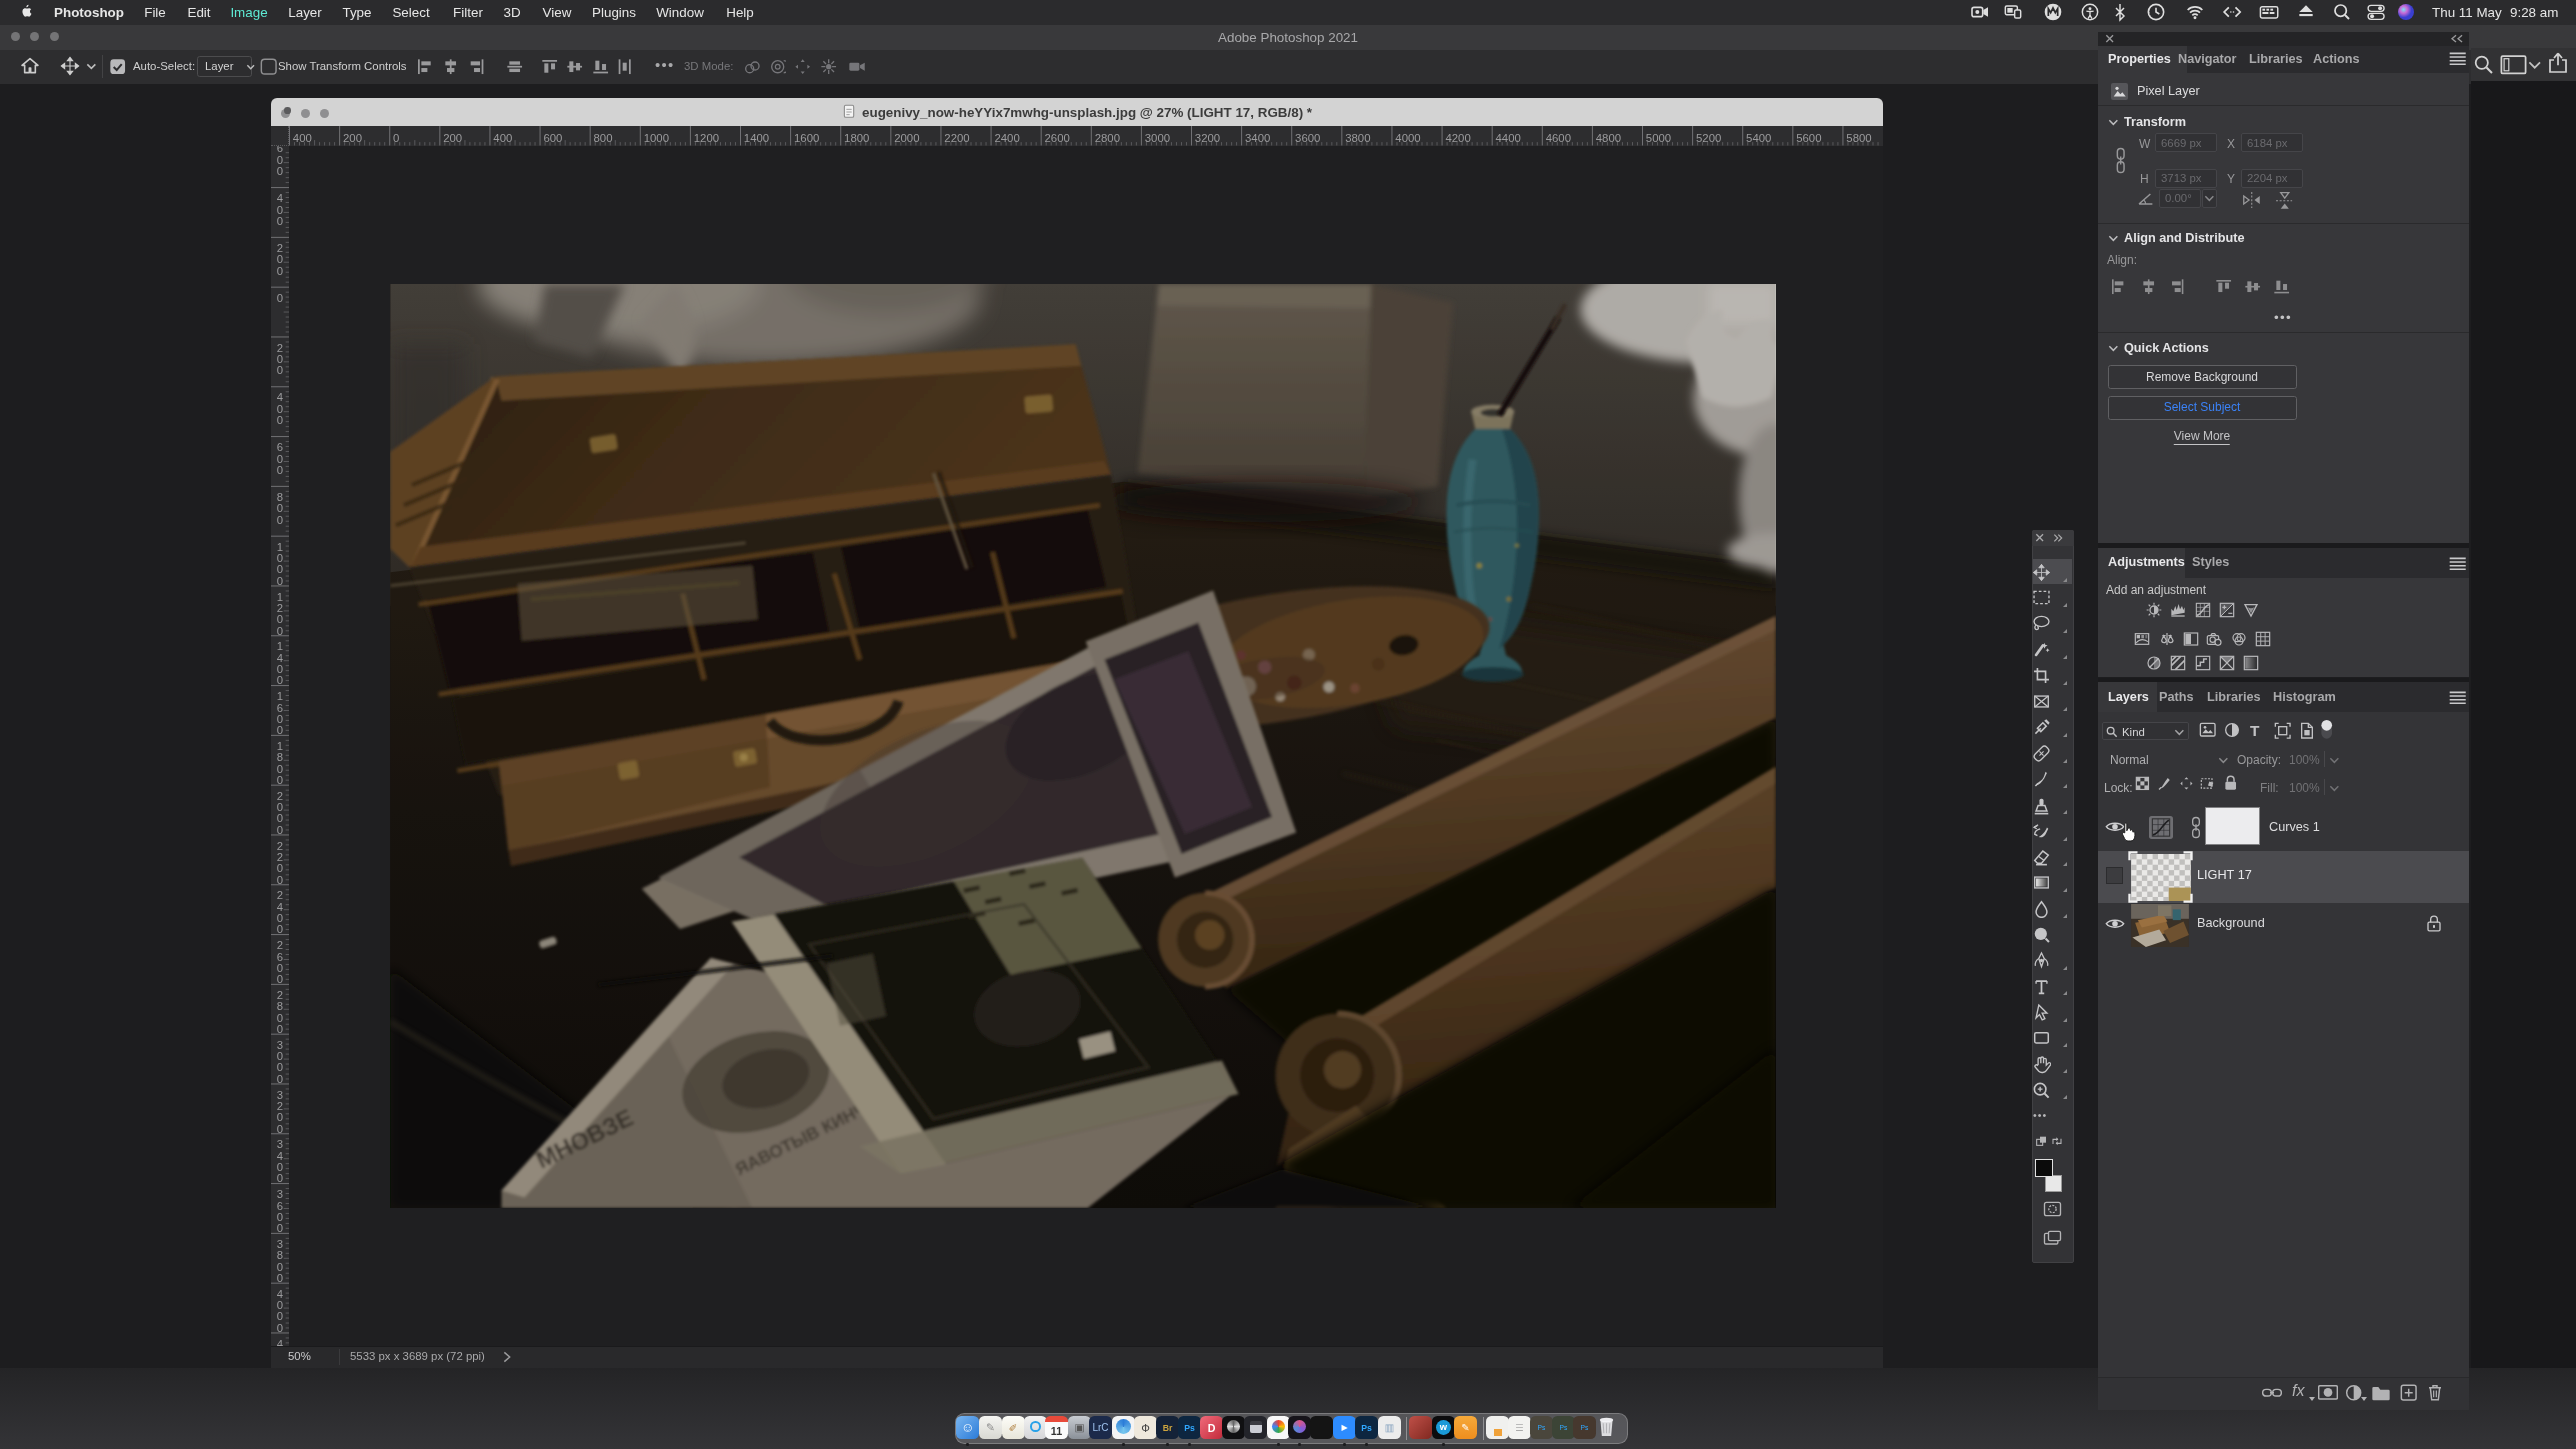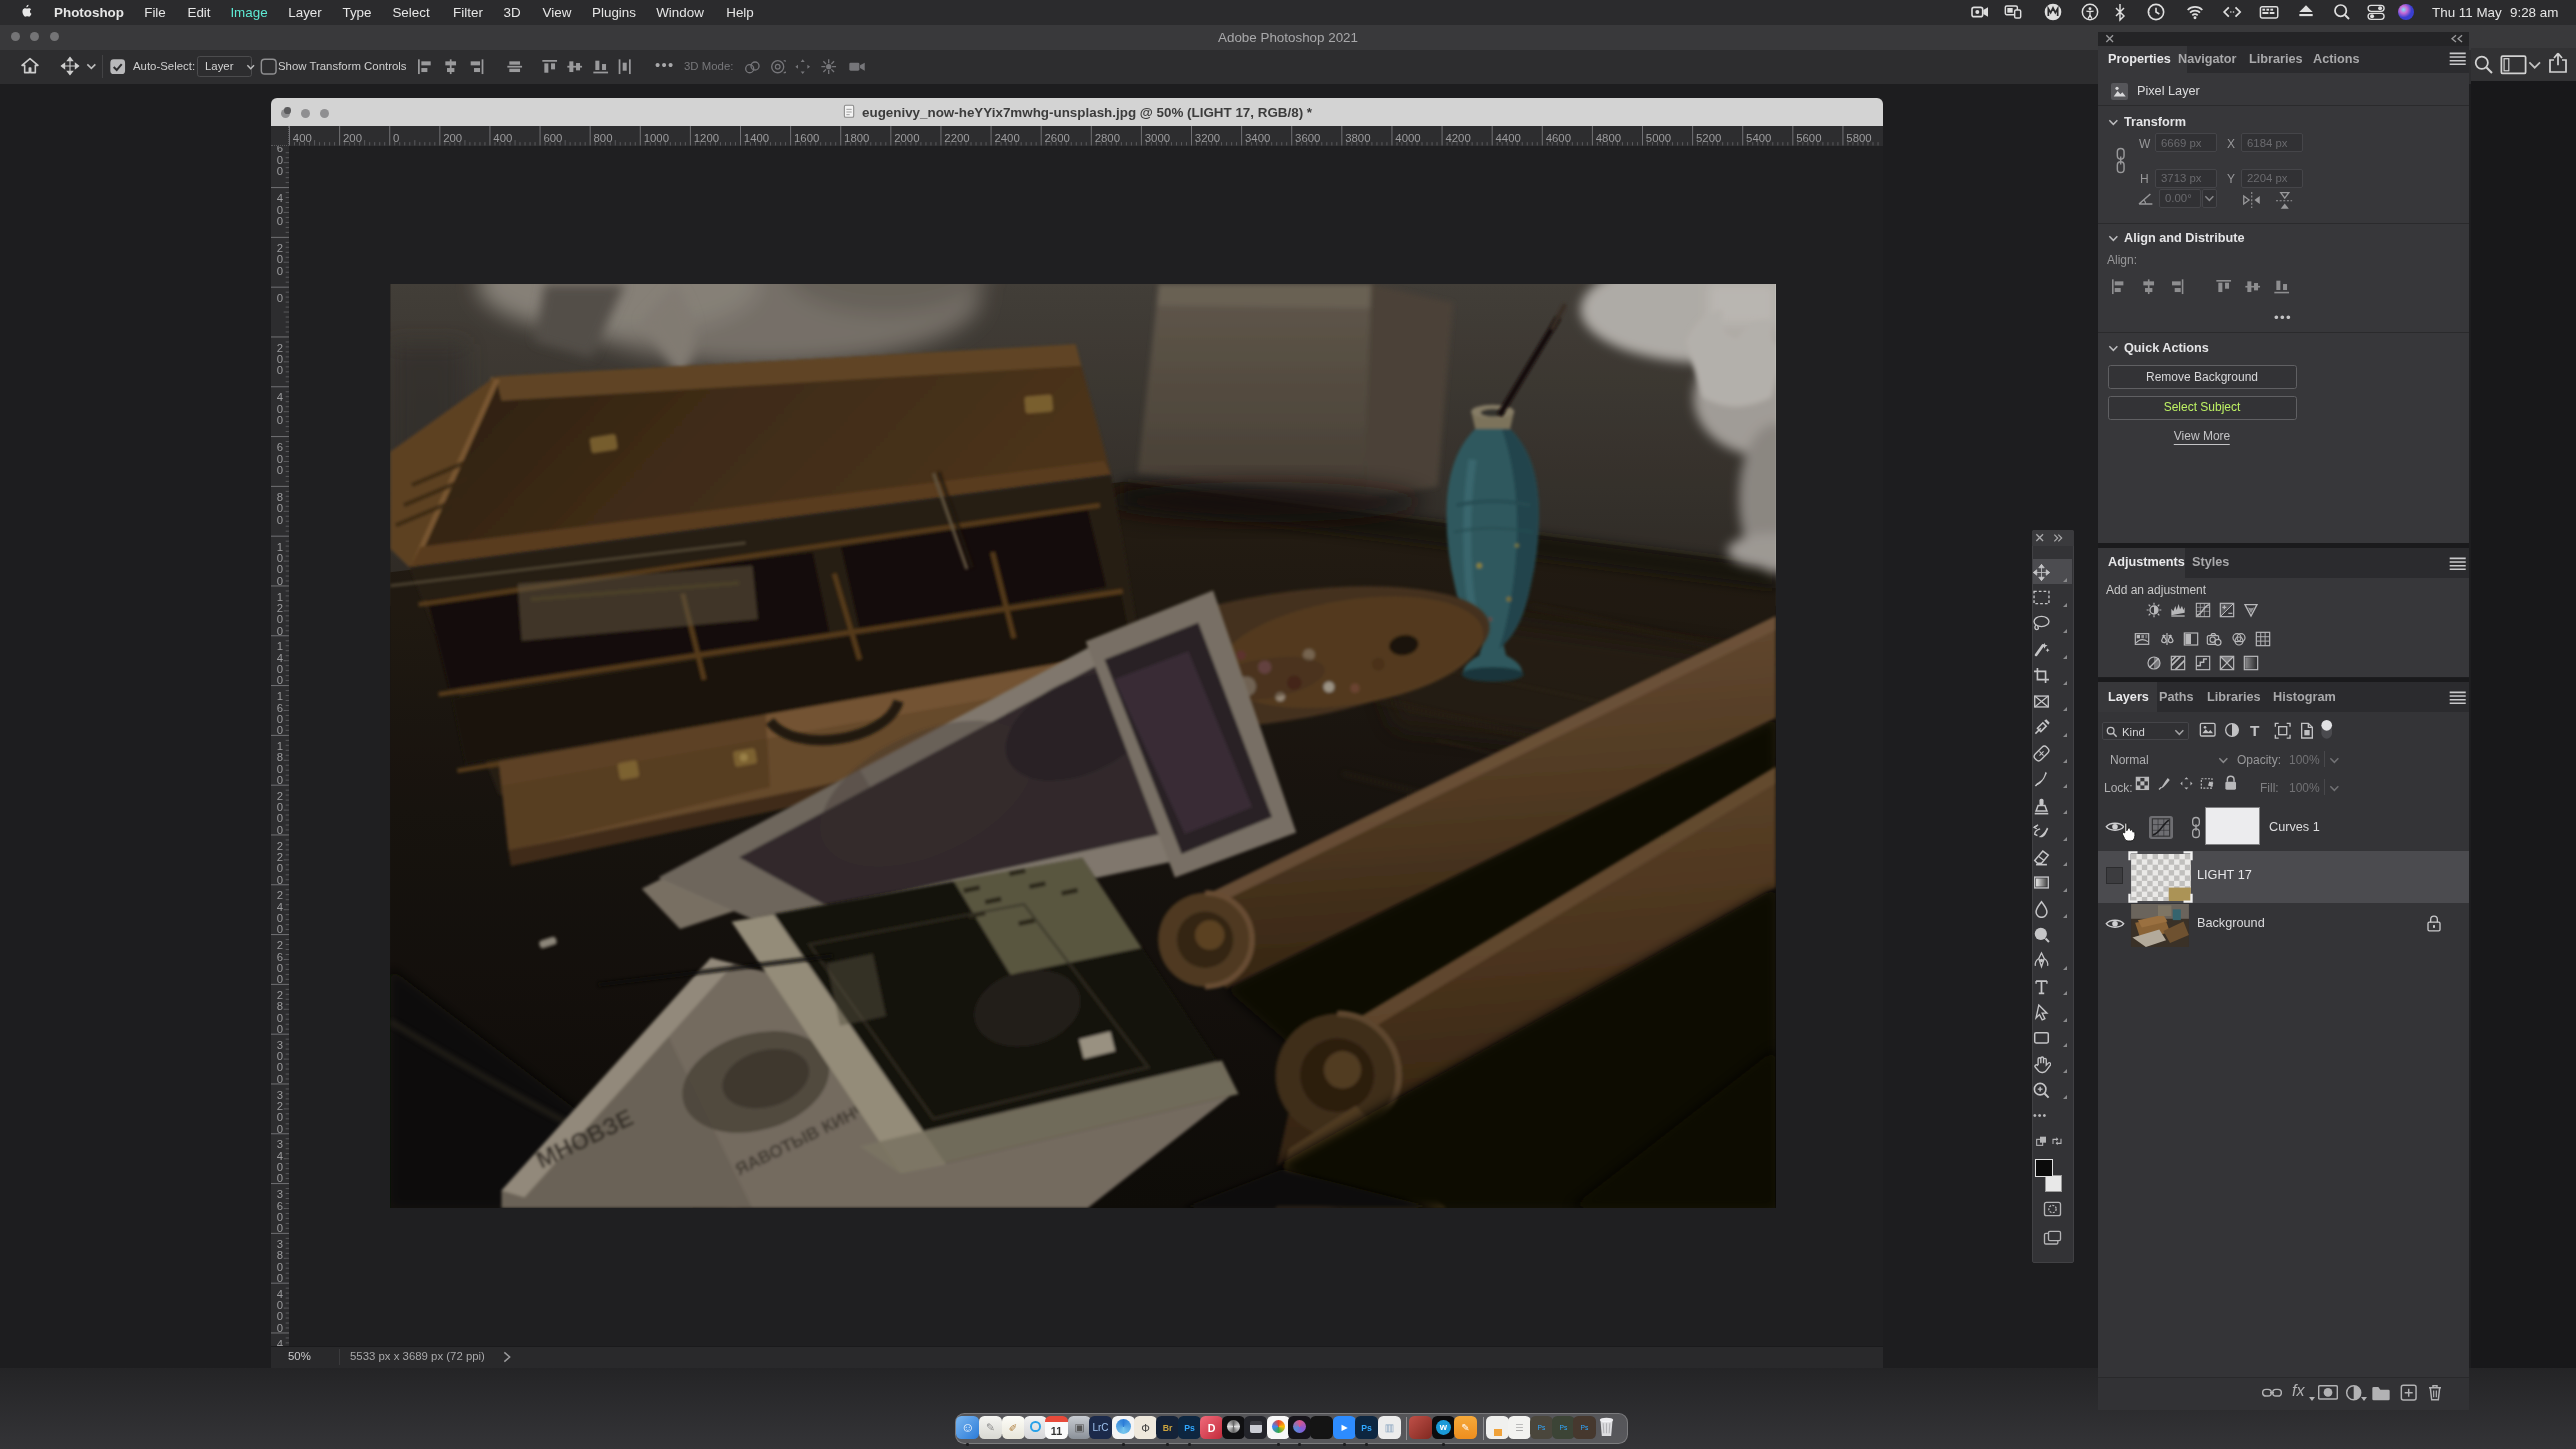--- a/index.html
+++ b/index.html
@@ -209,21 +209,21 @@
 <div class="abs" style="left:271px;top:98px;width:1612px;height:1270px;background:#1f1f21;"></div>
 <div class="abs" style="left:271px;top:98px;width:1612px;height:28px;background:#d3d3d3;border-radius:6px 6px 0 0;"></div>
 <div class="abs" style="left:281px;top:109px;width:9.4px;height:9.4px;border-radius:50%;background:#8f8f91;"></div>
 <div class="abs" style="left:301px;top:109px;width:9.4px;height:9.4px;border-radius:50%;background:#8f8f91;"></div>
 <div class="abs" style="left:320px;top:109px;width:9.4px;height:9.4px;border-radius:50%;background:#8f8f91;"></div>
 <div class="abs" style="left:284px;top:107px;width:6.7px;height:6.7px;border-radius:50%;background:#5a5a5c;"></div>
 <svg width="13.4" height="16" viewBox="0 0 20 24" style="position:absolute;left:843px;top:104px;">
     <rect x="2" y="2" width="14" height="18" rx="2" fill="#f4f4f4" stroke="#8a8a8a" stroke-width="1.6"></rect>
     <path d="M5 8h8M5 12h8M5 16h5" stroke="#9a9a9a" stroke-width="1.4"></path>
   </svg>
-<div class="txt" style="left:862px;top:105px;font-size:13.4px;font-weight:bold;color:#3c3c3c;">eugenivy_now-heYYix7mwhg-unsplash.jpg @ 50% (LIGHT 17, RGB/8) *</div>
+<div class="txt" style="left:862px;top:105px;font-size:13.4px;font-weight:bold;color:#3c3c3c;">eugenivy_now-heYYix7mwhg-unsplash.jpg @ 27% (LIGHT 17, RGB/8) *</div>
 <div class="abs" style="left:271px;top:126px;width:1612px;height:19.5px;background:#2d2d2f;"></div>
 <svg width="1612" height="19.5" viewBox="404 188 2403 29" style="position:absolute;left:271px;top:126px;">
     <line x1="431.6" y1="188" x2="431.6" y2="217" stroke="#76767a" stroke-width="1.4"></line>
     <line x1="439.1" y1="212" x2="439.1" y2="217" stroke="#636367" stroke-width="1.2"></line>
     <line x1="446.5" y1="212" x2="446.5" y2="217" stroke="#636367" stroke-width="1.2"></line>
     <line x1="454.0" y1="212" x2="454.0" y2="217" stroke="#636367" stroke-width="1.2"></line>
     <line x1="461.5" y1="212" x2="461.5" y2="217" stroke="#636367" stroke-width="1.2"></line>
     <line x1="469.0" y1="209" x2="469.0" y2="217" stroke="#636367" stroke-width="1.2"></line>
     <line x1="476.4" y1="212" x2="476.4" y2="217" stroke="#636367" stroke-width="1.2"></line>
     <line x1="483.9" y1="212" x2="483.9" y2="217" stroke="#636367" stroke-width="1.2"></line>
@@ -1363,21 +1363,21 @@
   </svg>
 <div class="txt" style="left:2274px;top:310px;font-size:13.4px;letter-spacing:1.3px;color:#c2c2c4;">•••</div>
 <div class="abs" style="left:2098px;top:332px;width:371px;height:0.7px;background:#2a2a2c;"></div>
 <svg width="10.7" height="6.7" viewBox="0 0 16 10" style="position:absolute;left:2108px;top:345px;">
     <path d="M2 2l6 6 6-6" stroke="#bcbcbe" stroke-width="2.2" fill="none"></path>
   </svg>
 <div class="txt" style="left:2124px;top:341px;font-size:12.7px;font-weight:bold;color:#e4e4e6;">Quick Actions</div>
 <div class="abs" style="left:2108px;top:365px;width:189px;height:24px;background:#333336;border:1px solid #606063;border-radius:2.7px;"></div>
 <div class="txt" style="left:2202px;top:370px;transform:translateX(-50%);font-size:12px;color:#d8d8da;">Remove Background</div>
 <div class="abs" style="left:2108px;top:396px;width:189px;height:24px;background:#333336;border:1px solid #606063;border-radius:2.7px;"></div>
-<div class="txt" style="left:2202px;top:400px;transform:translateX(-50%);font-size:12px;color:#bef264;">Select Subject</div>
+<div class="txt" style="left:2202px;top:400px;transform:translateX(-50%);font-size:12px;color:#3b82f6;">Select Subject</div>
 <div class="txt" style="left:2202px;top:429px;transform:translateX(-50%);font-size:12px;color:#c4c4c6;border-bottom:0.7px solid #c4c4c6;padding-bottom:0.7px;">View More</div>
 <div class="abs" style="left:2098px;top:543px;width:371px;height:4.7px;background:#1a1a1c;"></div>
 <div class="abs" style="left:2098px;top:548px;width:371px;height:129px;background:#37373a;"></div>
 <div class="abs" style="left:2098px;top:548px;width:371px;height:30px;background:#2b2b2e;"></div>
 <div class="abs" style="left:2098px;top:548px;width:87px;height:30px;background:#37373a;"></div>
 <div class="txt" style="left:2108px;top:555px;font-size:12.7px;font-weight:bold;color:#e8e8ea;">Adjustments</div>
 <div class="txt" style="left:2192px;top:555px;font-size:12.7px;font-weight:bold;color:#a9a9ab;">Styles</div>
 <svg width="17.4" height="13.4" viewBox="0 0 26 20" style="position:absolute;left:2449px;top:557px;">
     <path d="M1 2h24M1 7.5h24M1 13h24M1 18.5h24" stroke="#c9c9cb" stroke-width="2.4"></path>
   </svg>

